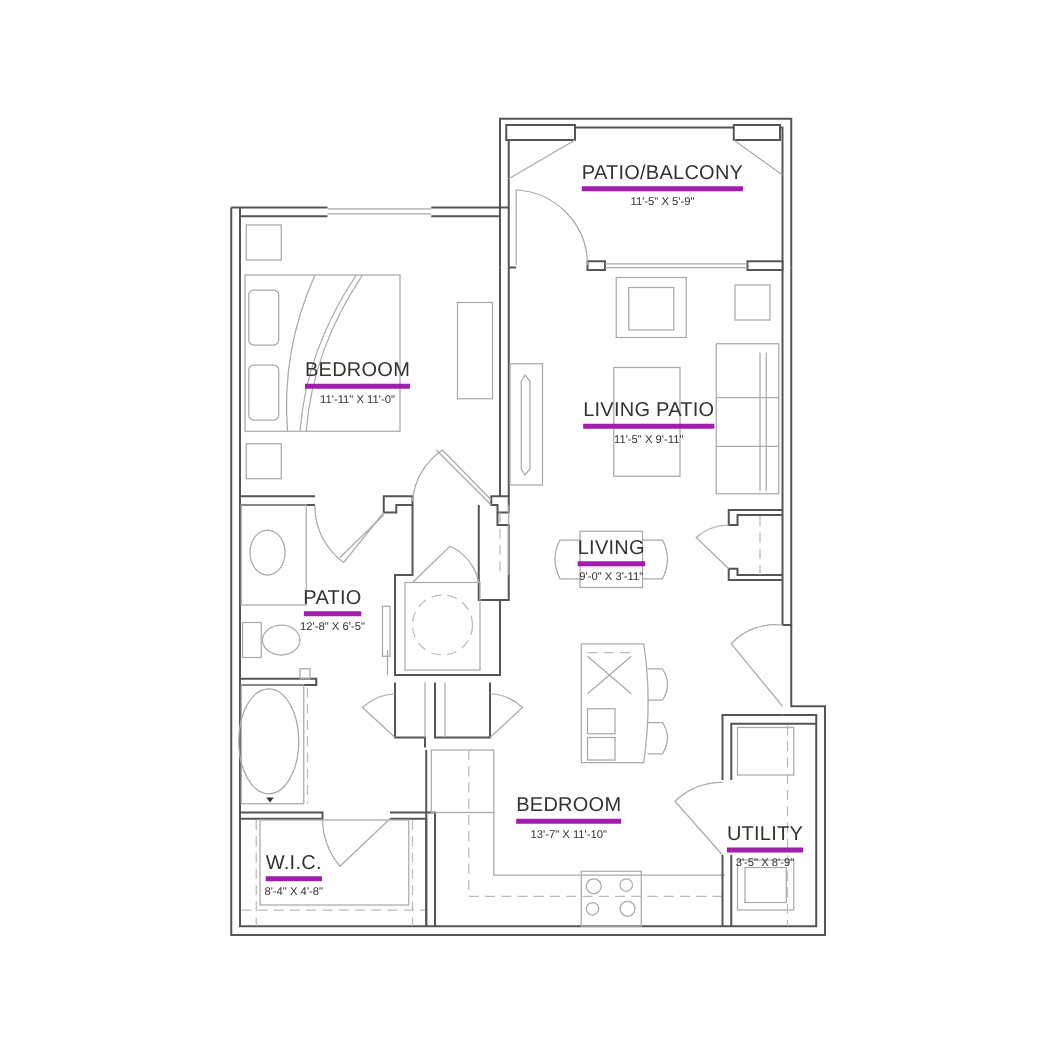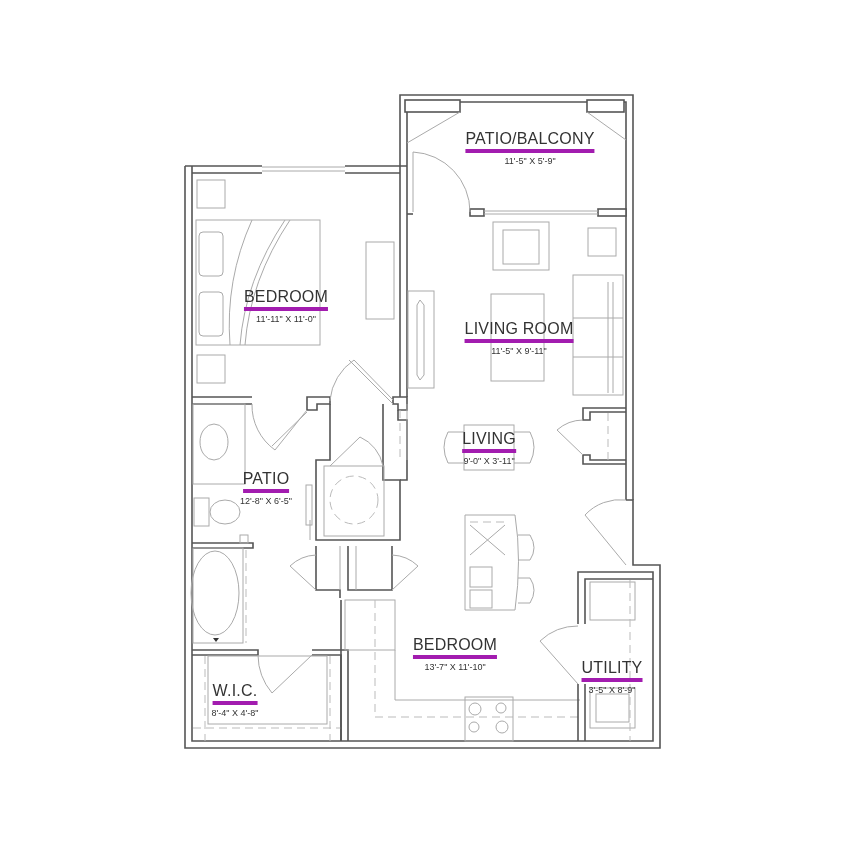--- a/index.html
+++ b/index.html
@@ -188,21 +188,21 @@
 
 <div class="lbl" style="left:530px;top:130px;">
   <span class="name">PATIO/BALCONY</span>
   <span class="dim">11'-5" X 5'-9"</span>
 </div>
 <div class="lbl" style="left:286px;top:273px;margin-top:15px;">
   <span class="name">BEDROOM</span>
   <span class="dim">11'-11" X 11'-0"</span>
 </div>
 <div class="lbl" style="left:519px;top:320px;">
-  <span class="name">LIVING ROOM</span>
+  <span class="name">LIVING PATIO</span>
   <span class="dim">11'-5" X 9'-11"</span>
 </div>
 <div class="lbl" style="left:489px;top:430px;">
   <span class="name">LIVING</span>
   <span class="dim">9'-0" X 3'-11"</span>
 </div>
 <div class="lbl" style="left:266px;top:470px;">
   <span class="name">PATIO</span>
   <span class="dim">12'-8" X 6'-5"</span>
 </div>

